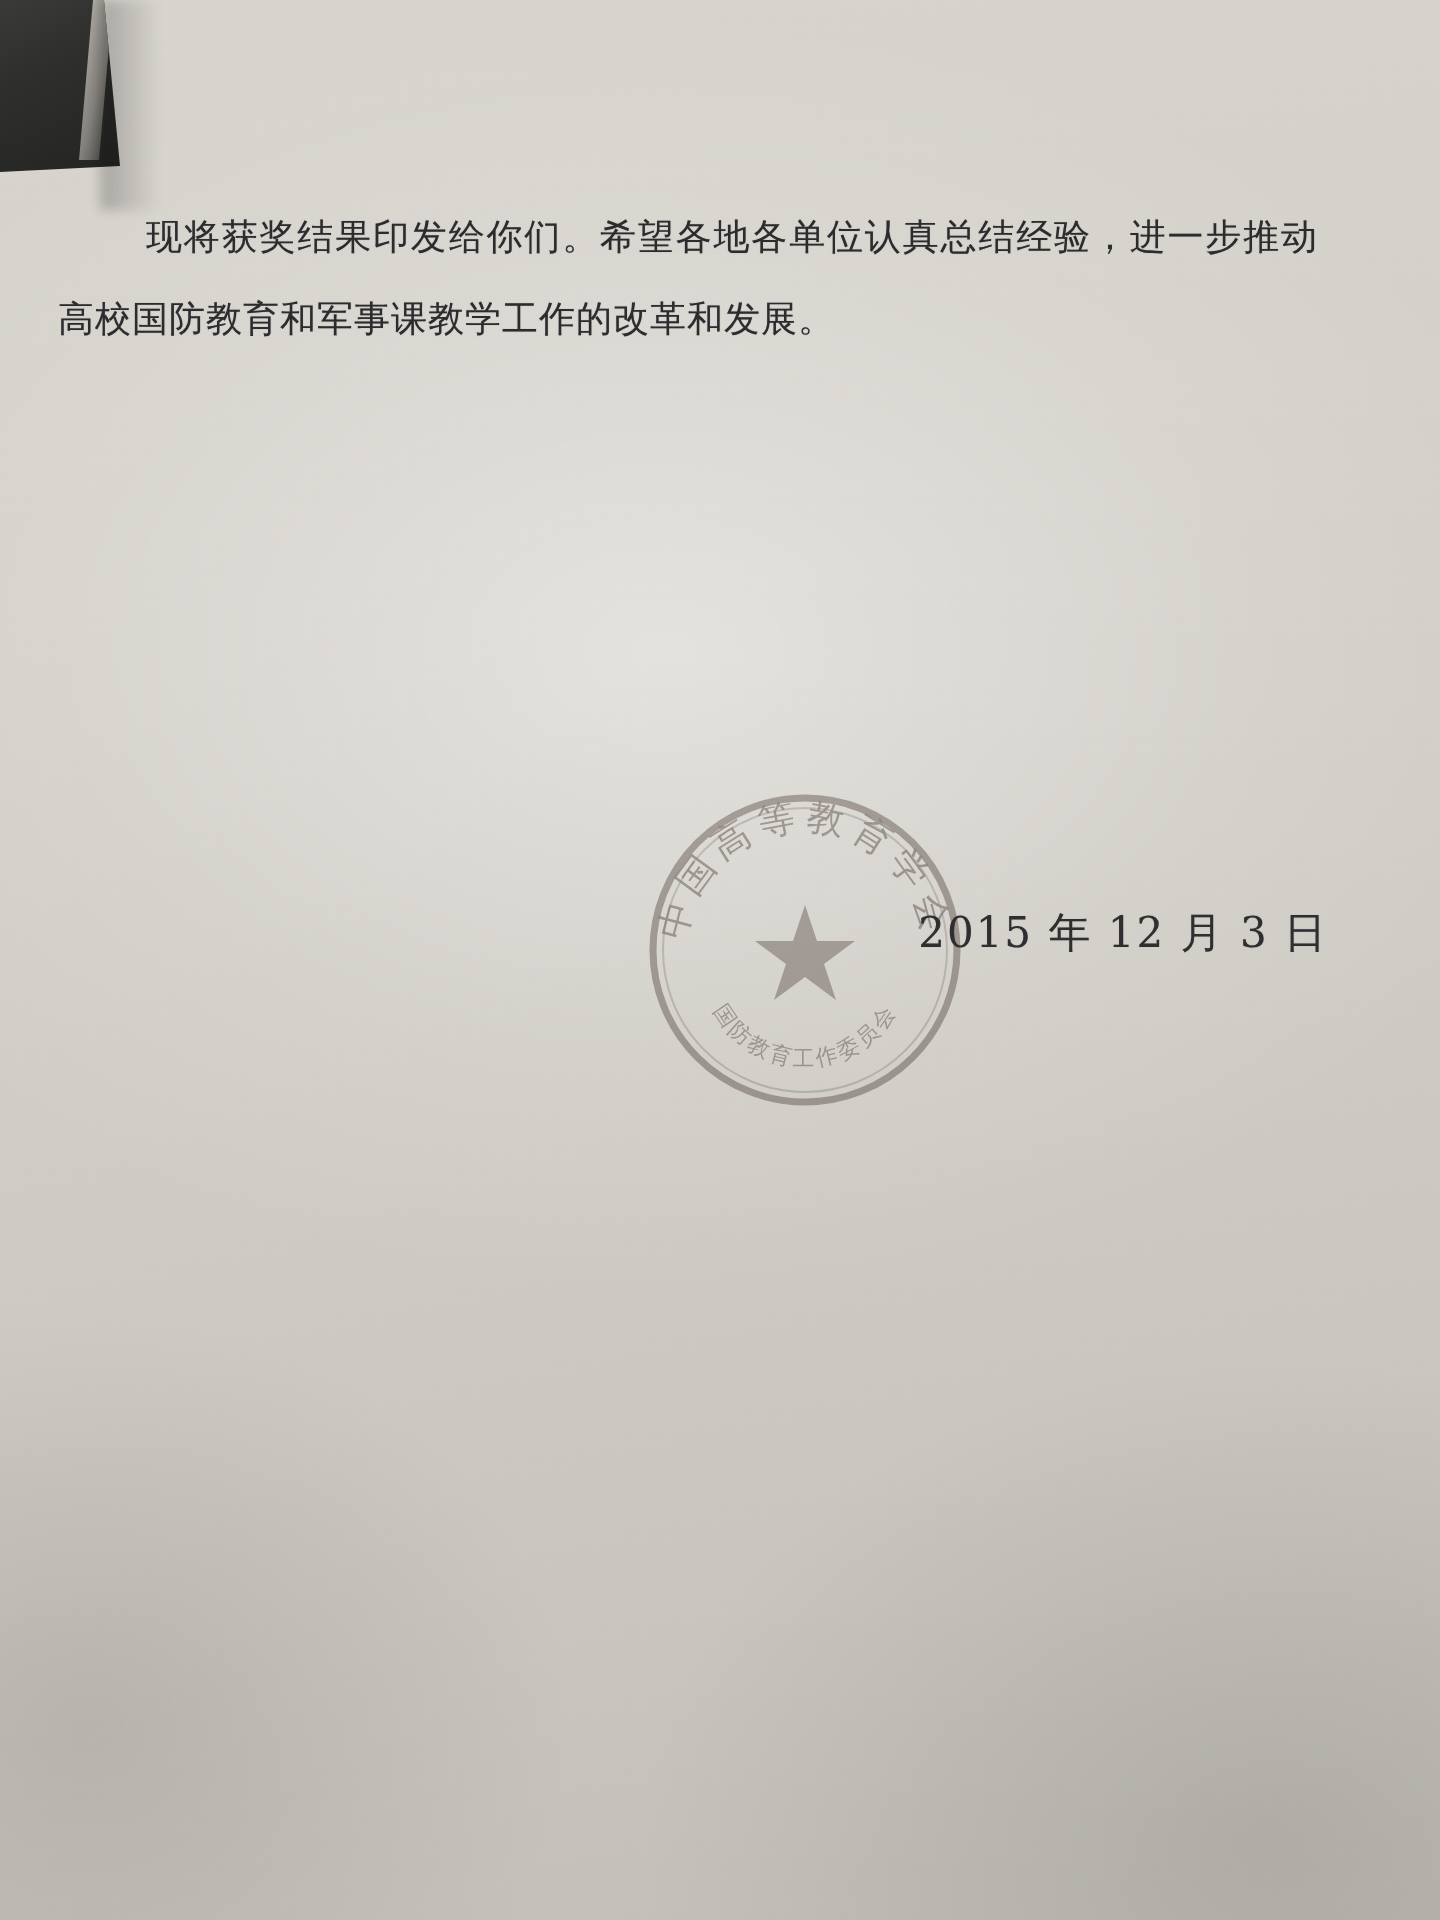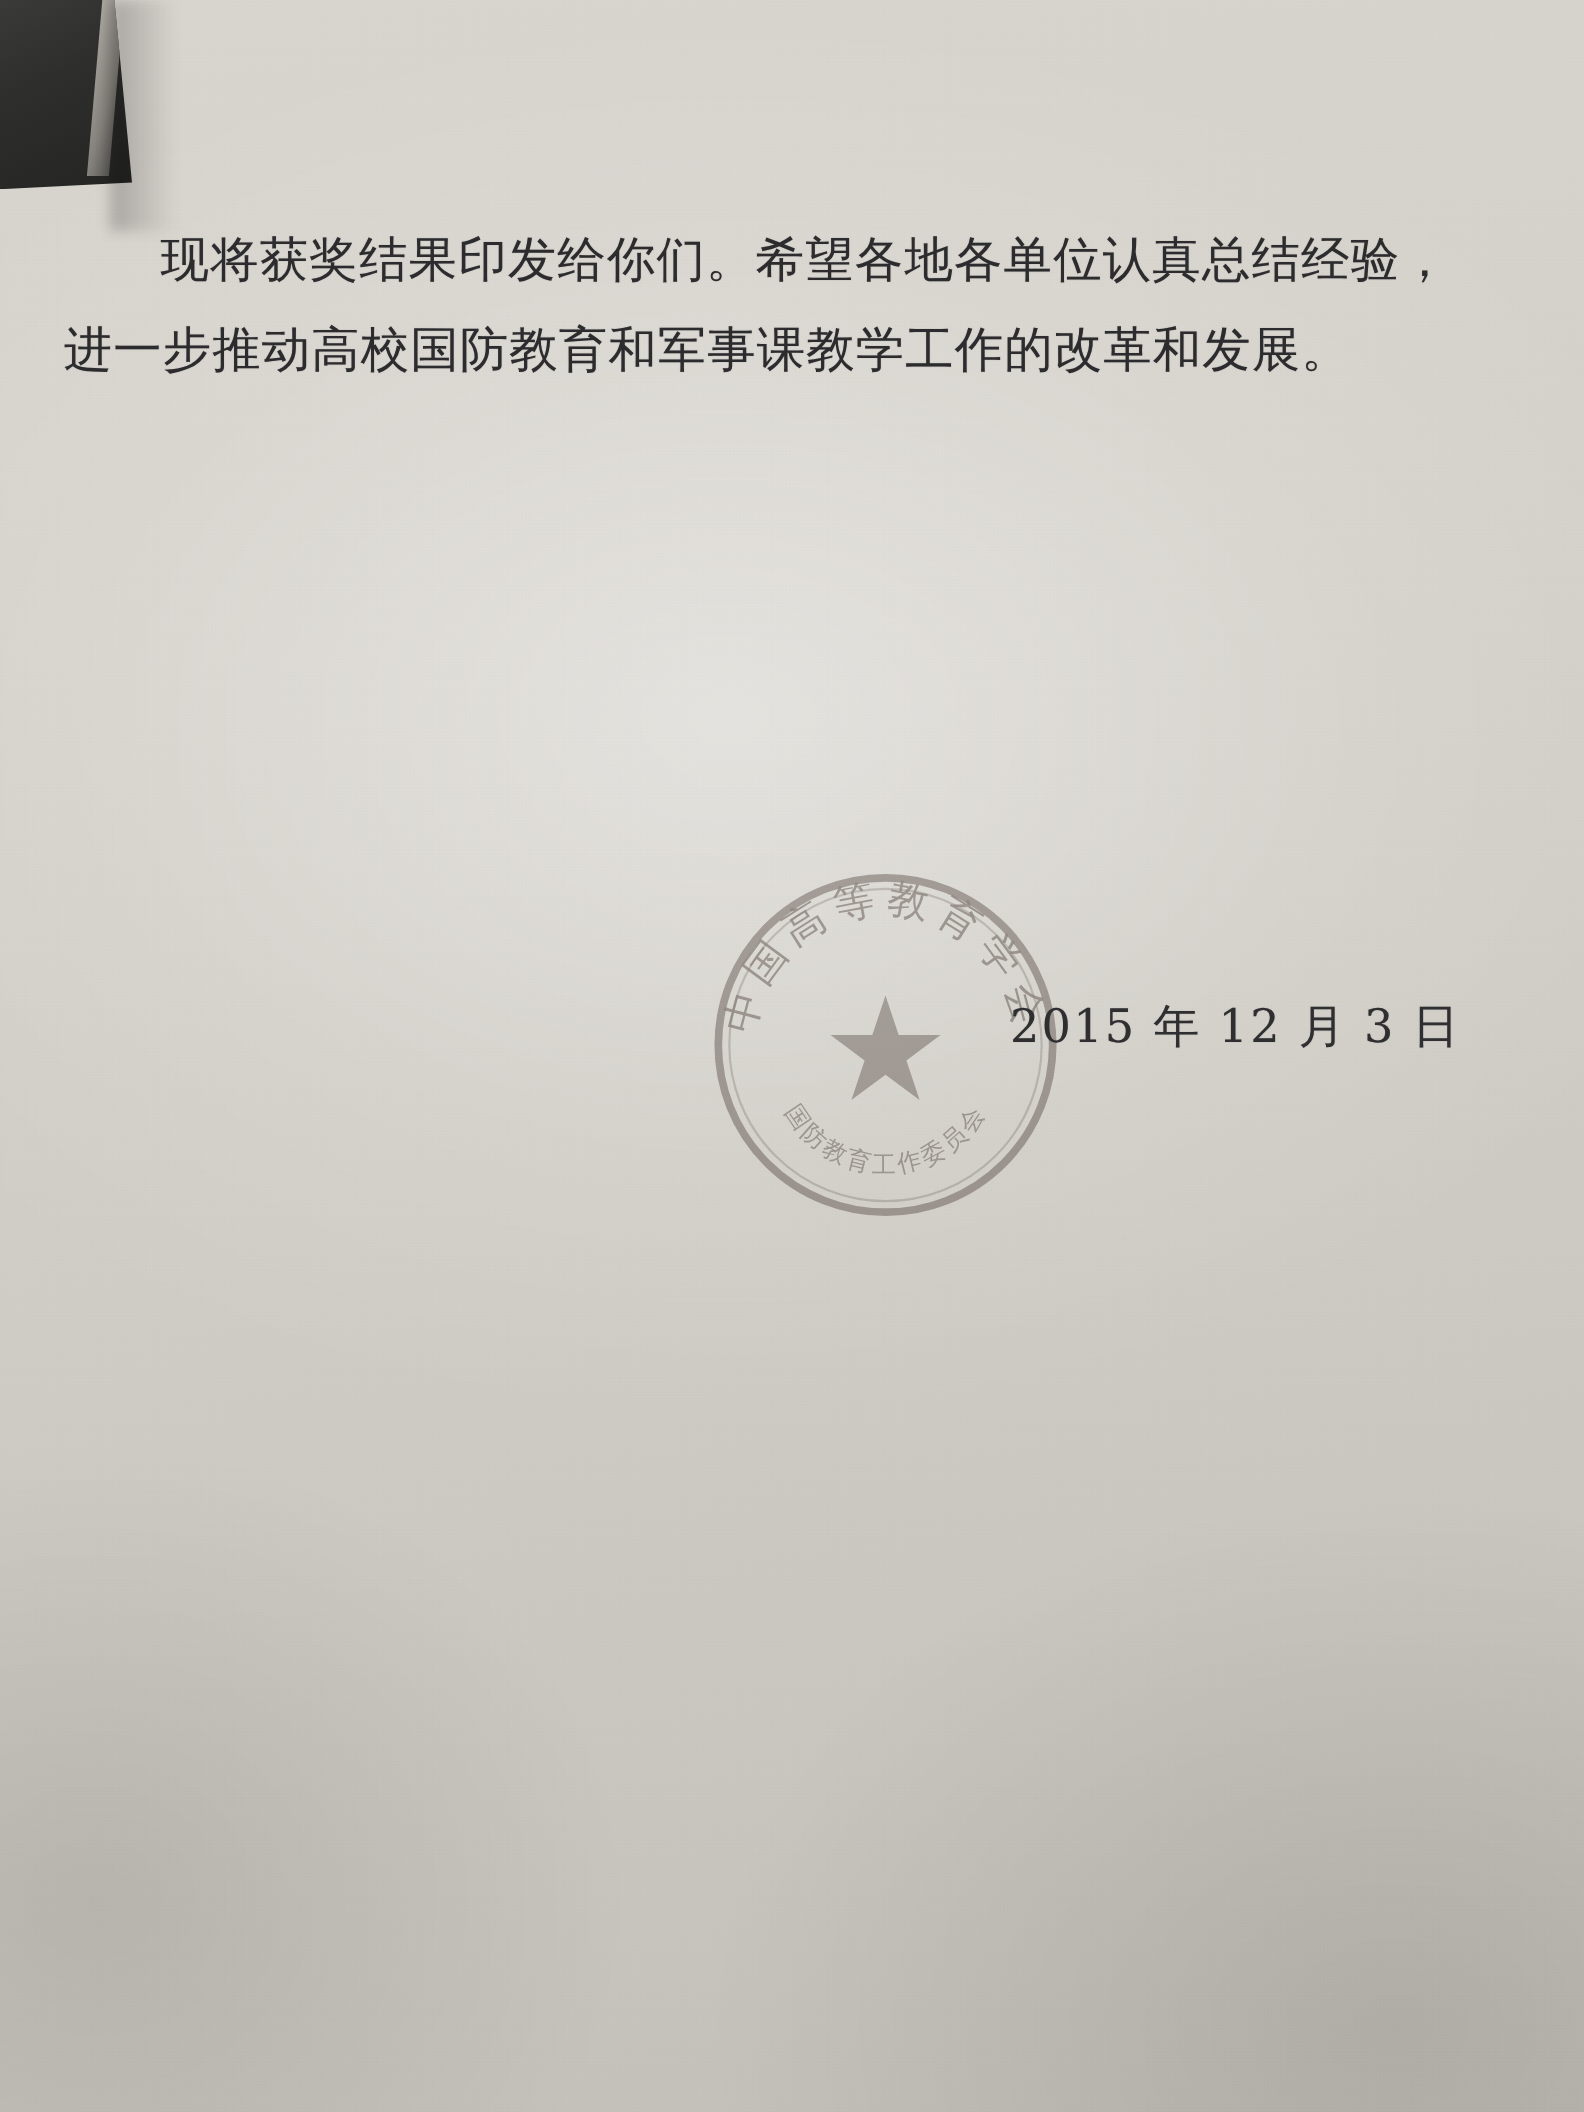--- a/index.html
+++ b/index.html
@@ -60,21 +60,21 @@
     background: linear-gradient(90deg, rgba(0,0,0,0.22), rgba(0,0,0,0.0));
     filter: blur(6px);
   }
 
   .body-text {
     position: absolute;
     left: 58px;
     top: 196px;
     width: 1260px;
     color: #2c2c2e;
-    font-size: 44px;
+    font-size: 36px;
     line-height: 82px;
     letter-spacing: 1px;
     text-align: justify;
     text-shadow: 0 0 1px rgba(40,40,45,0.35);
   }
   .para {
     margin: 0 0 28px 0;
     text-indent: 88px;
   }
   .para.second {

